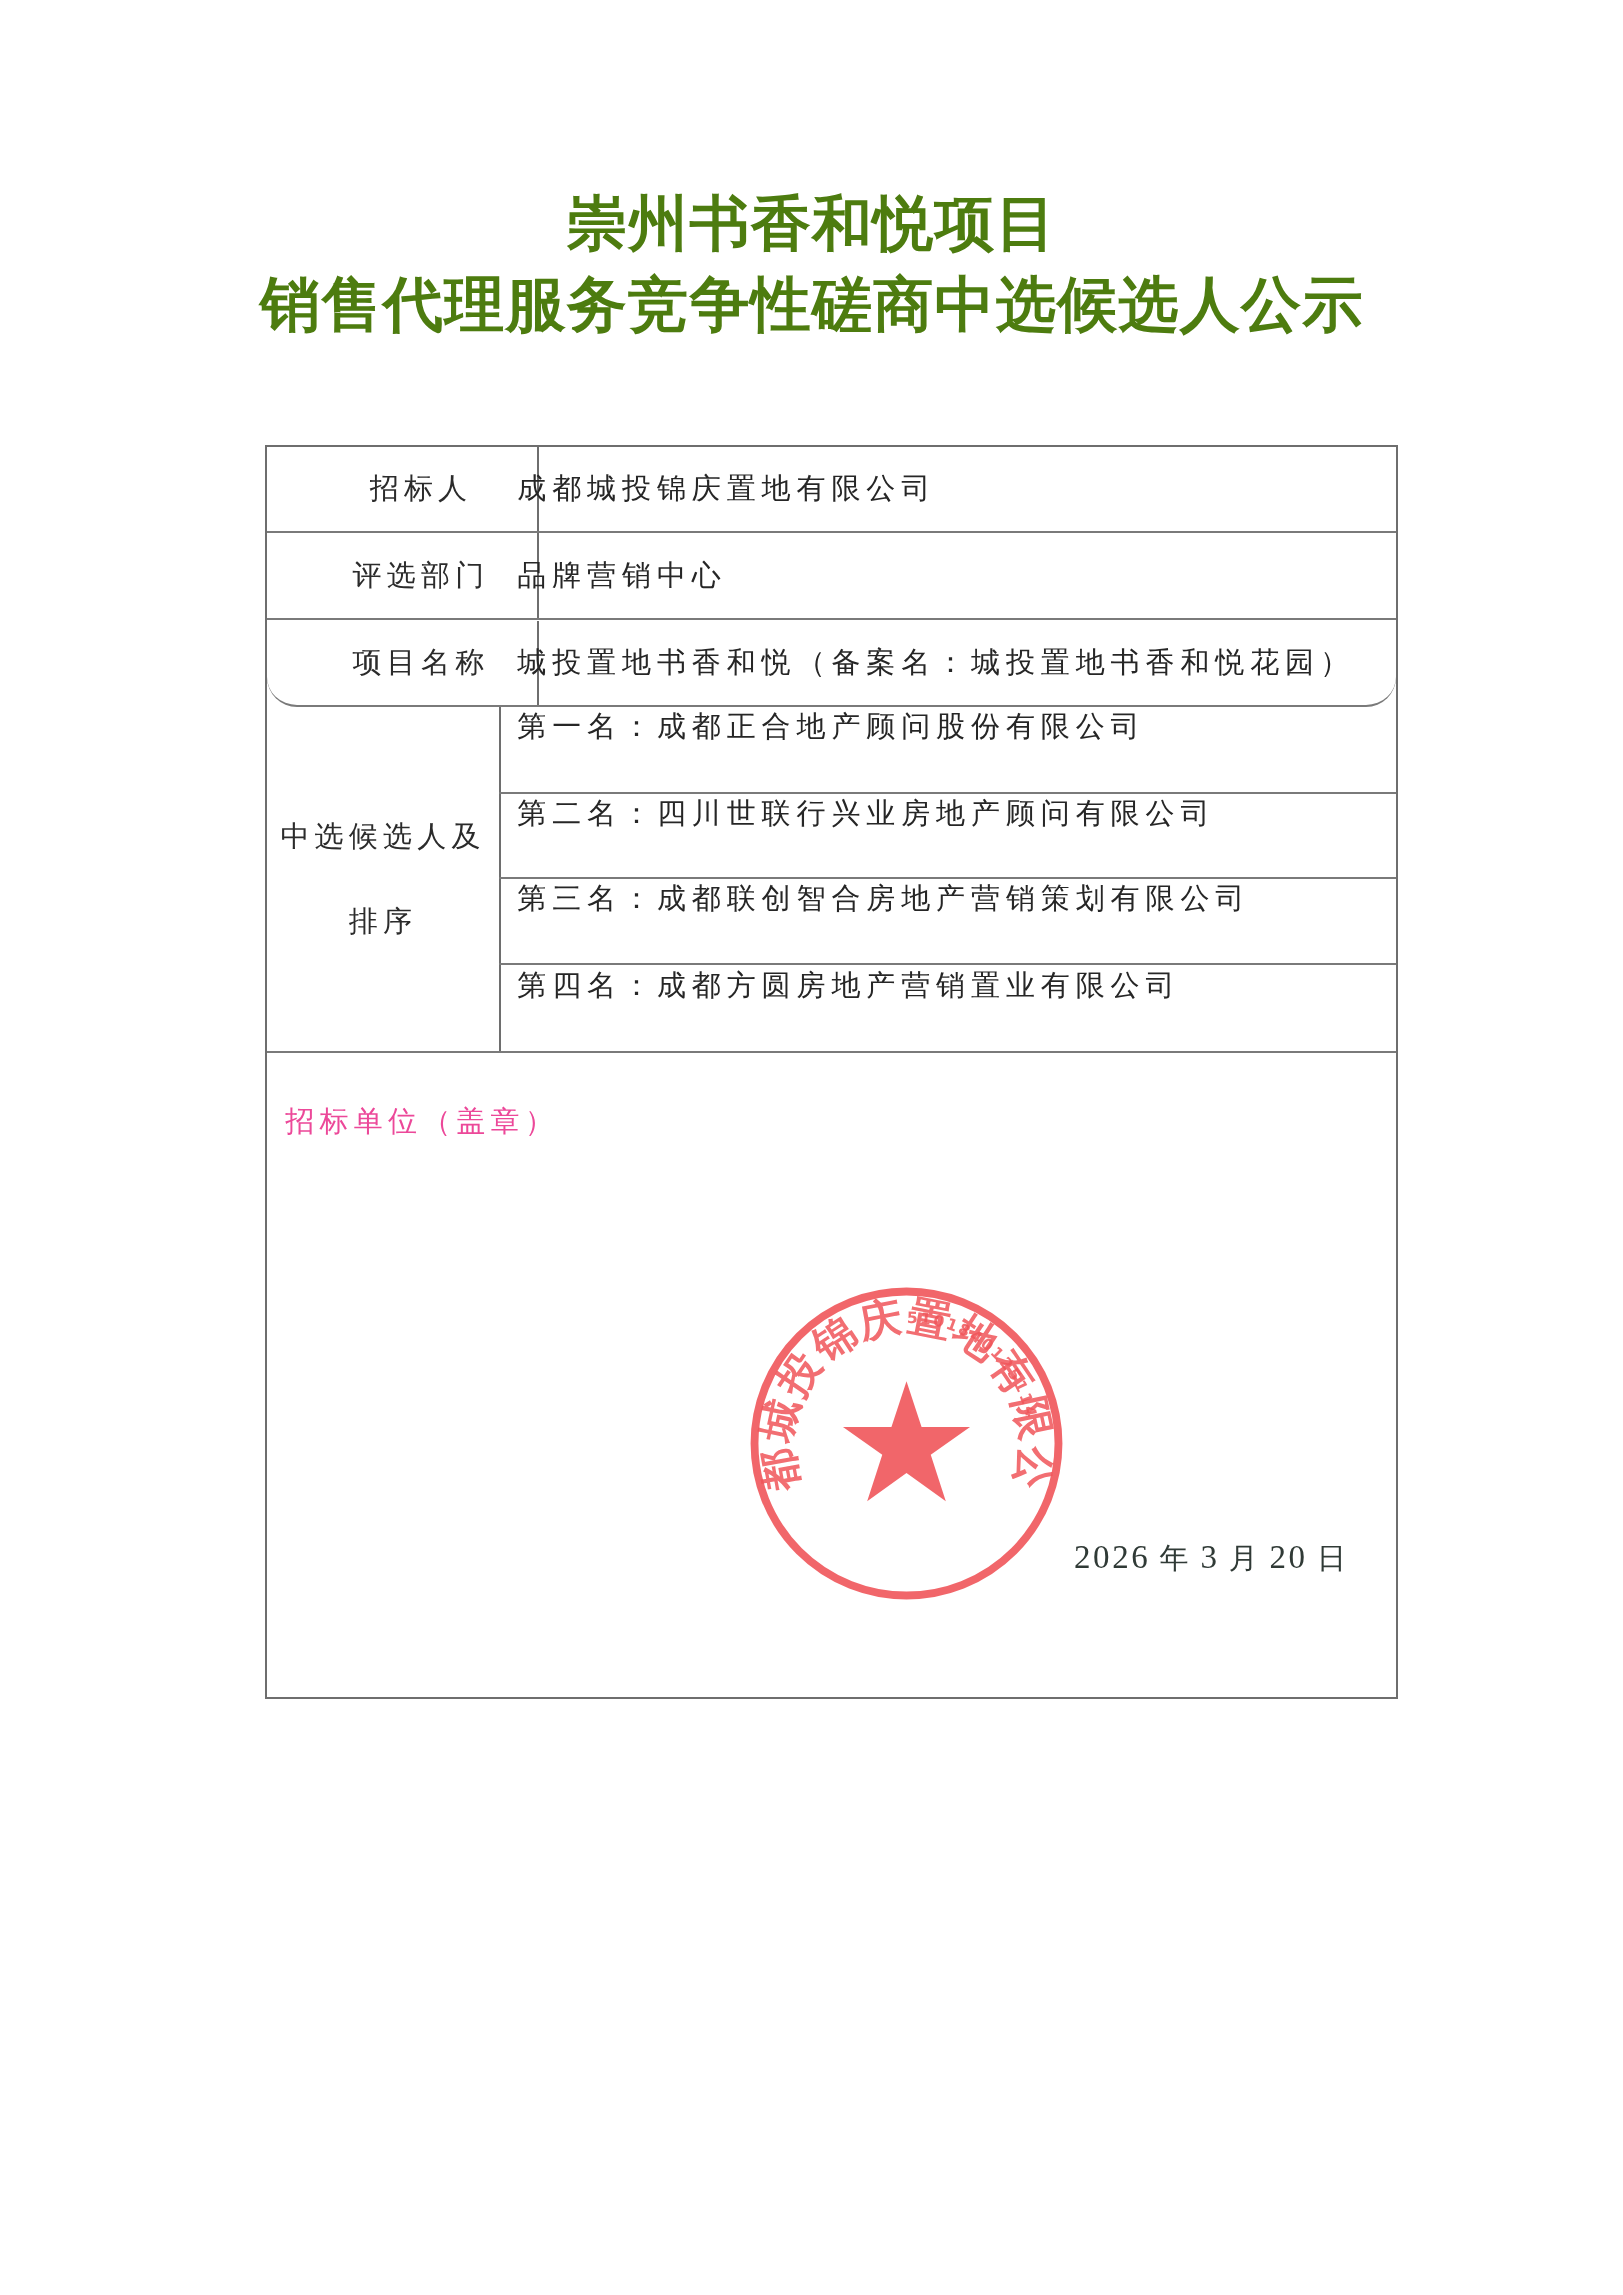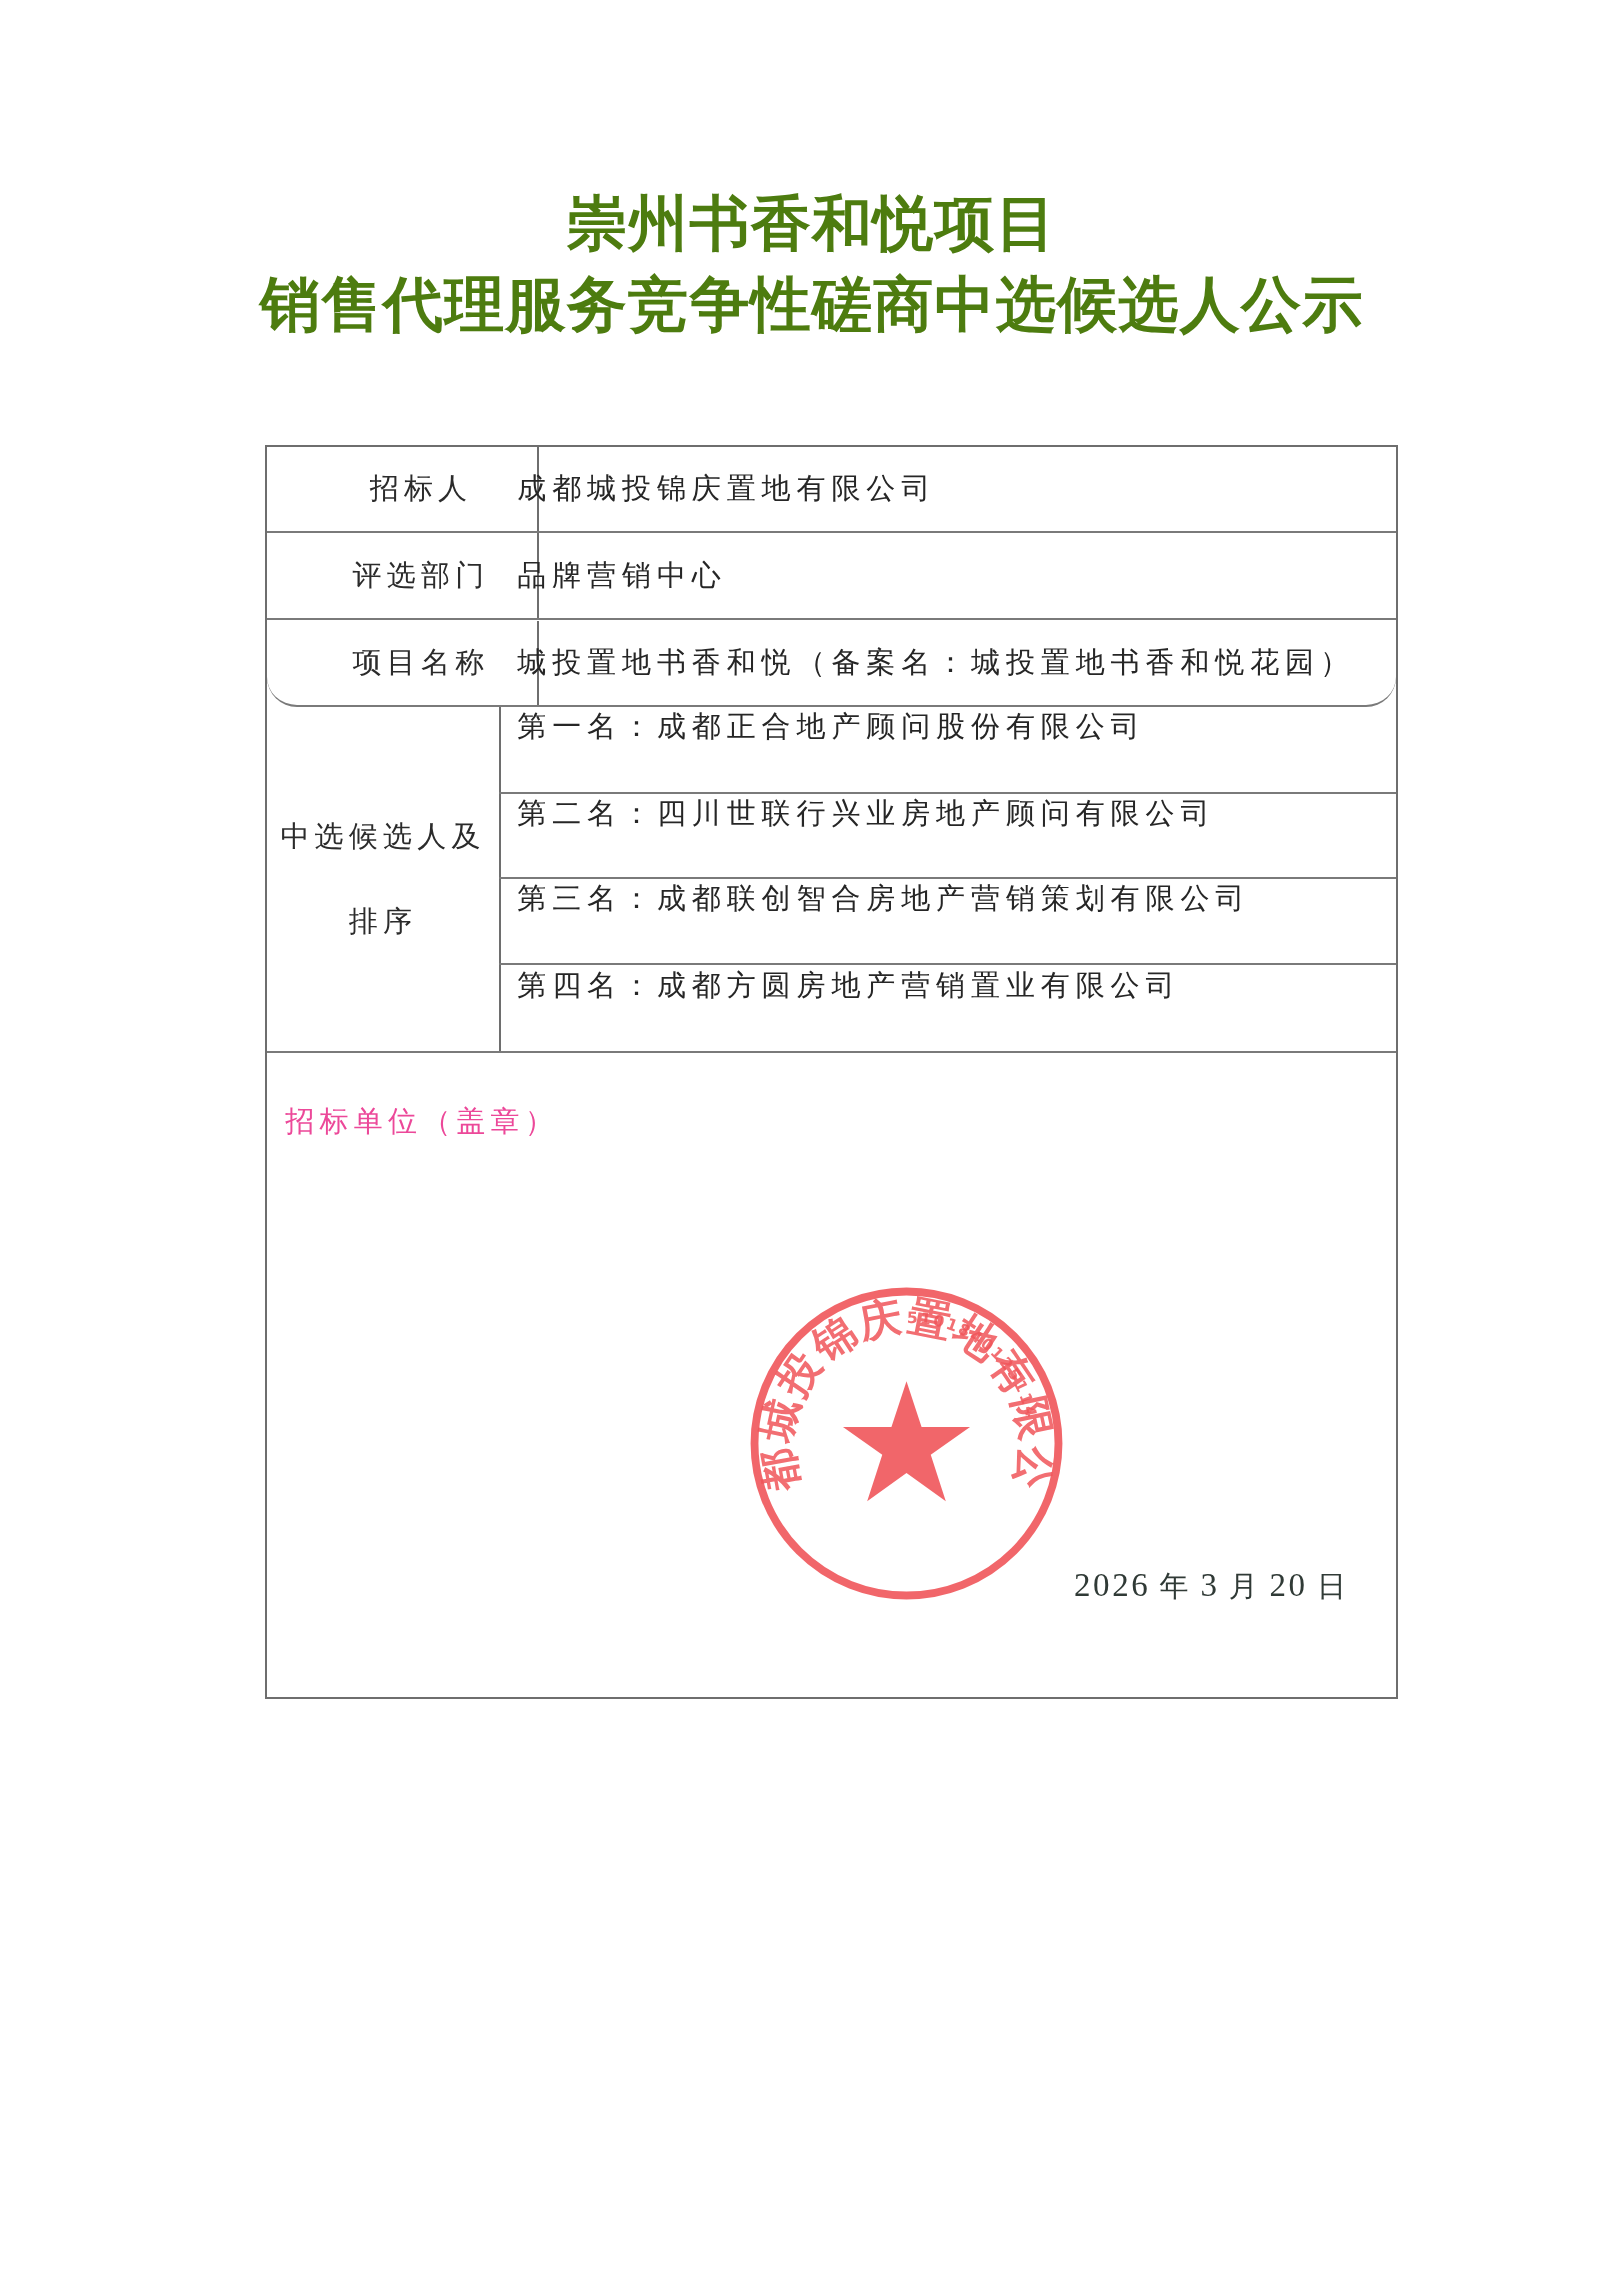--- a/index.html
+++ b/index.html
@@ -23,21 +23,21 @@
   .merged-label { position: absolute; left: 0; width: 232px; top: 0; bottom: 0;
                   border-right: 2px solid #6e6e6e; display: flex; flex-direction: column;
                   align-items: center; justify-content: center; font-size: 29px; letter-spacing: 5.2px; color: #2b2b2b; }
   .merged-label span { display: block; line-height: 85px; }
   .sub-row { position: absolute; left: 232px; right: 0; border-bottom: 2px solid #7a7a7a; box-sizing: border-box;
              display: flex; align-items: flex-start; padding-left: 18.3px; font-size: 29px; letter-spacing: 5.9px; color: #262626; }
 
   .sig-label { position: absolute; left: 18.3px; top: 655px; font-size: 29px; letter-spacing: 5.2px; color: #ec4899; }
   .seal { position: absolute; left: 746px; top: 1283px; width: 321px; height: 321px; }
   .date { position: absolute; left: 1074px; top: 1539px; font-size: 33px; color: #303a36; letter-spacing: 2.6px;
-          font-family: "Liberation Serif", "DejaVu Serif", serif; margin-top: 28px; }
+          font-family: "Liberation Serif", "DejaVu Serif", serif; }
   .date .cn { font-family: "DejaVu Sans", sans-serif; font-size: 29px; margin: 0 9.2px; }
 </style>
 </head>
 <body>
 
 <div class="title l1">崇州书香和悦项目</div>
 <div class="title l2">销售代理服务竞争性磋商中选候选人公示</div>
 
 <div class="table">
 

